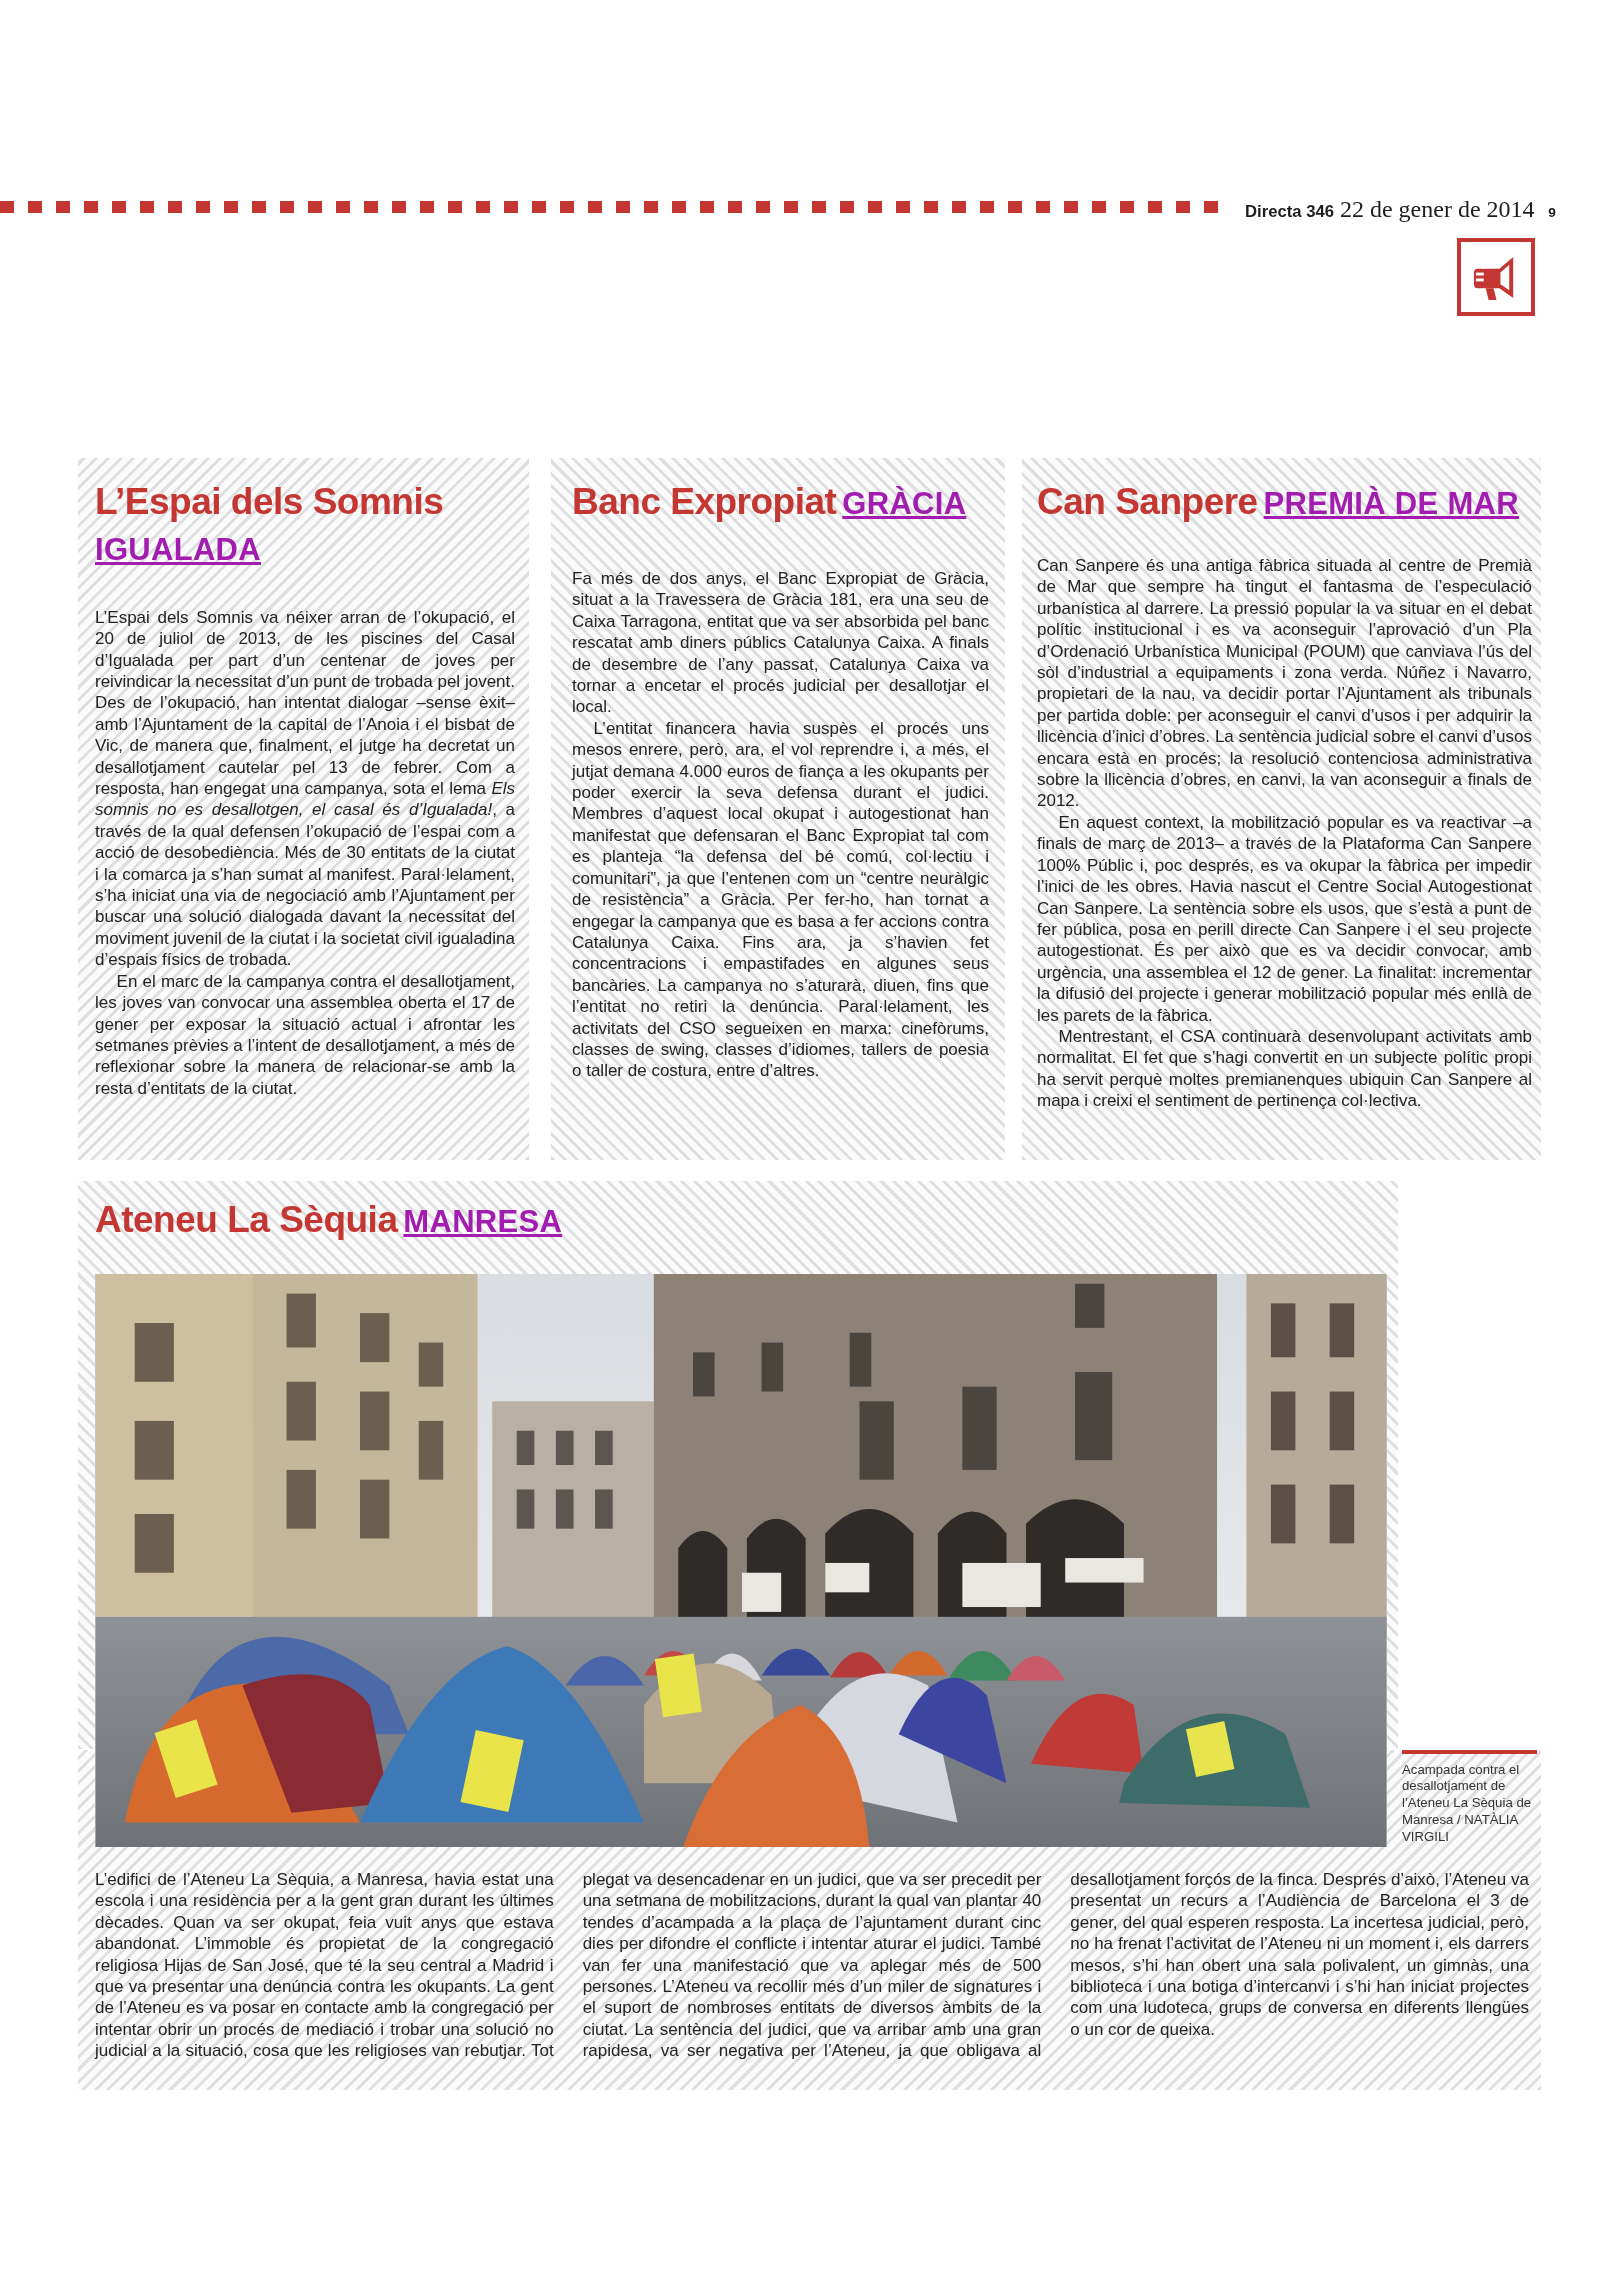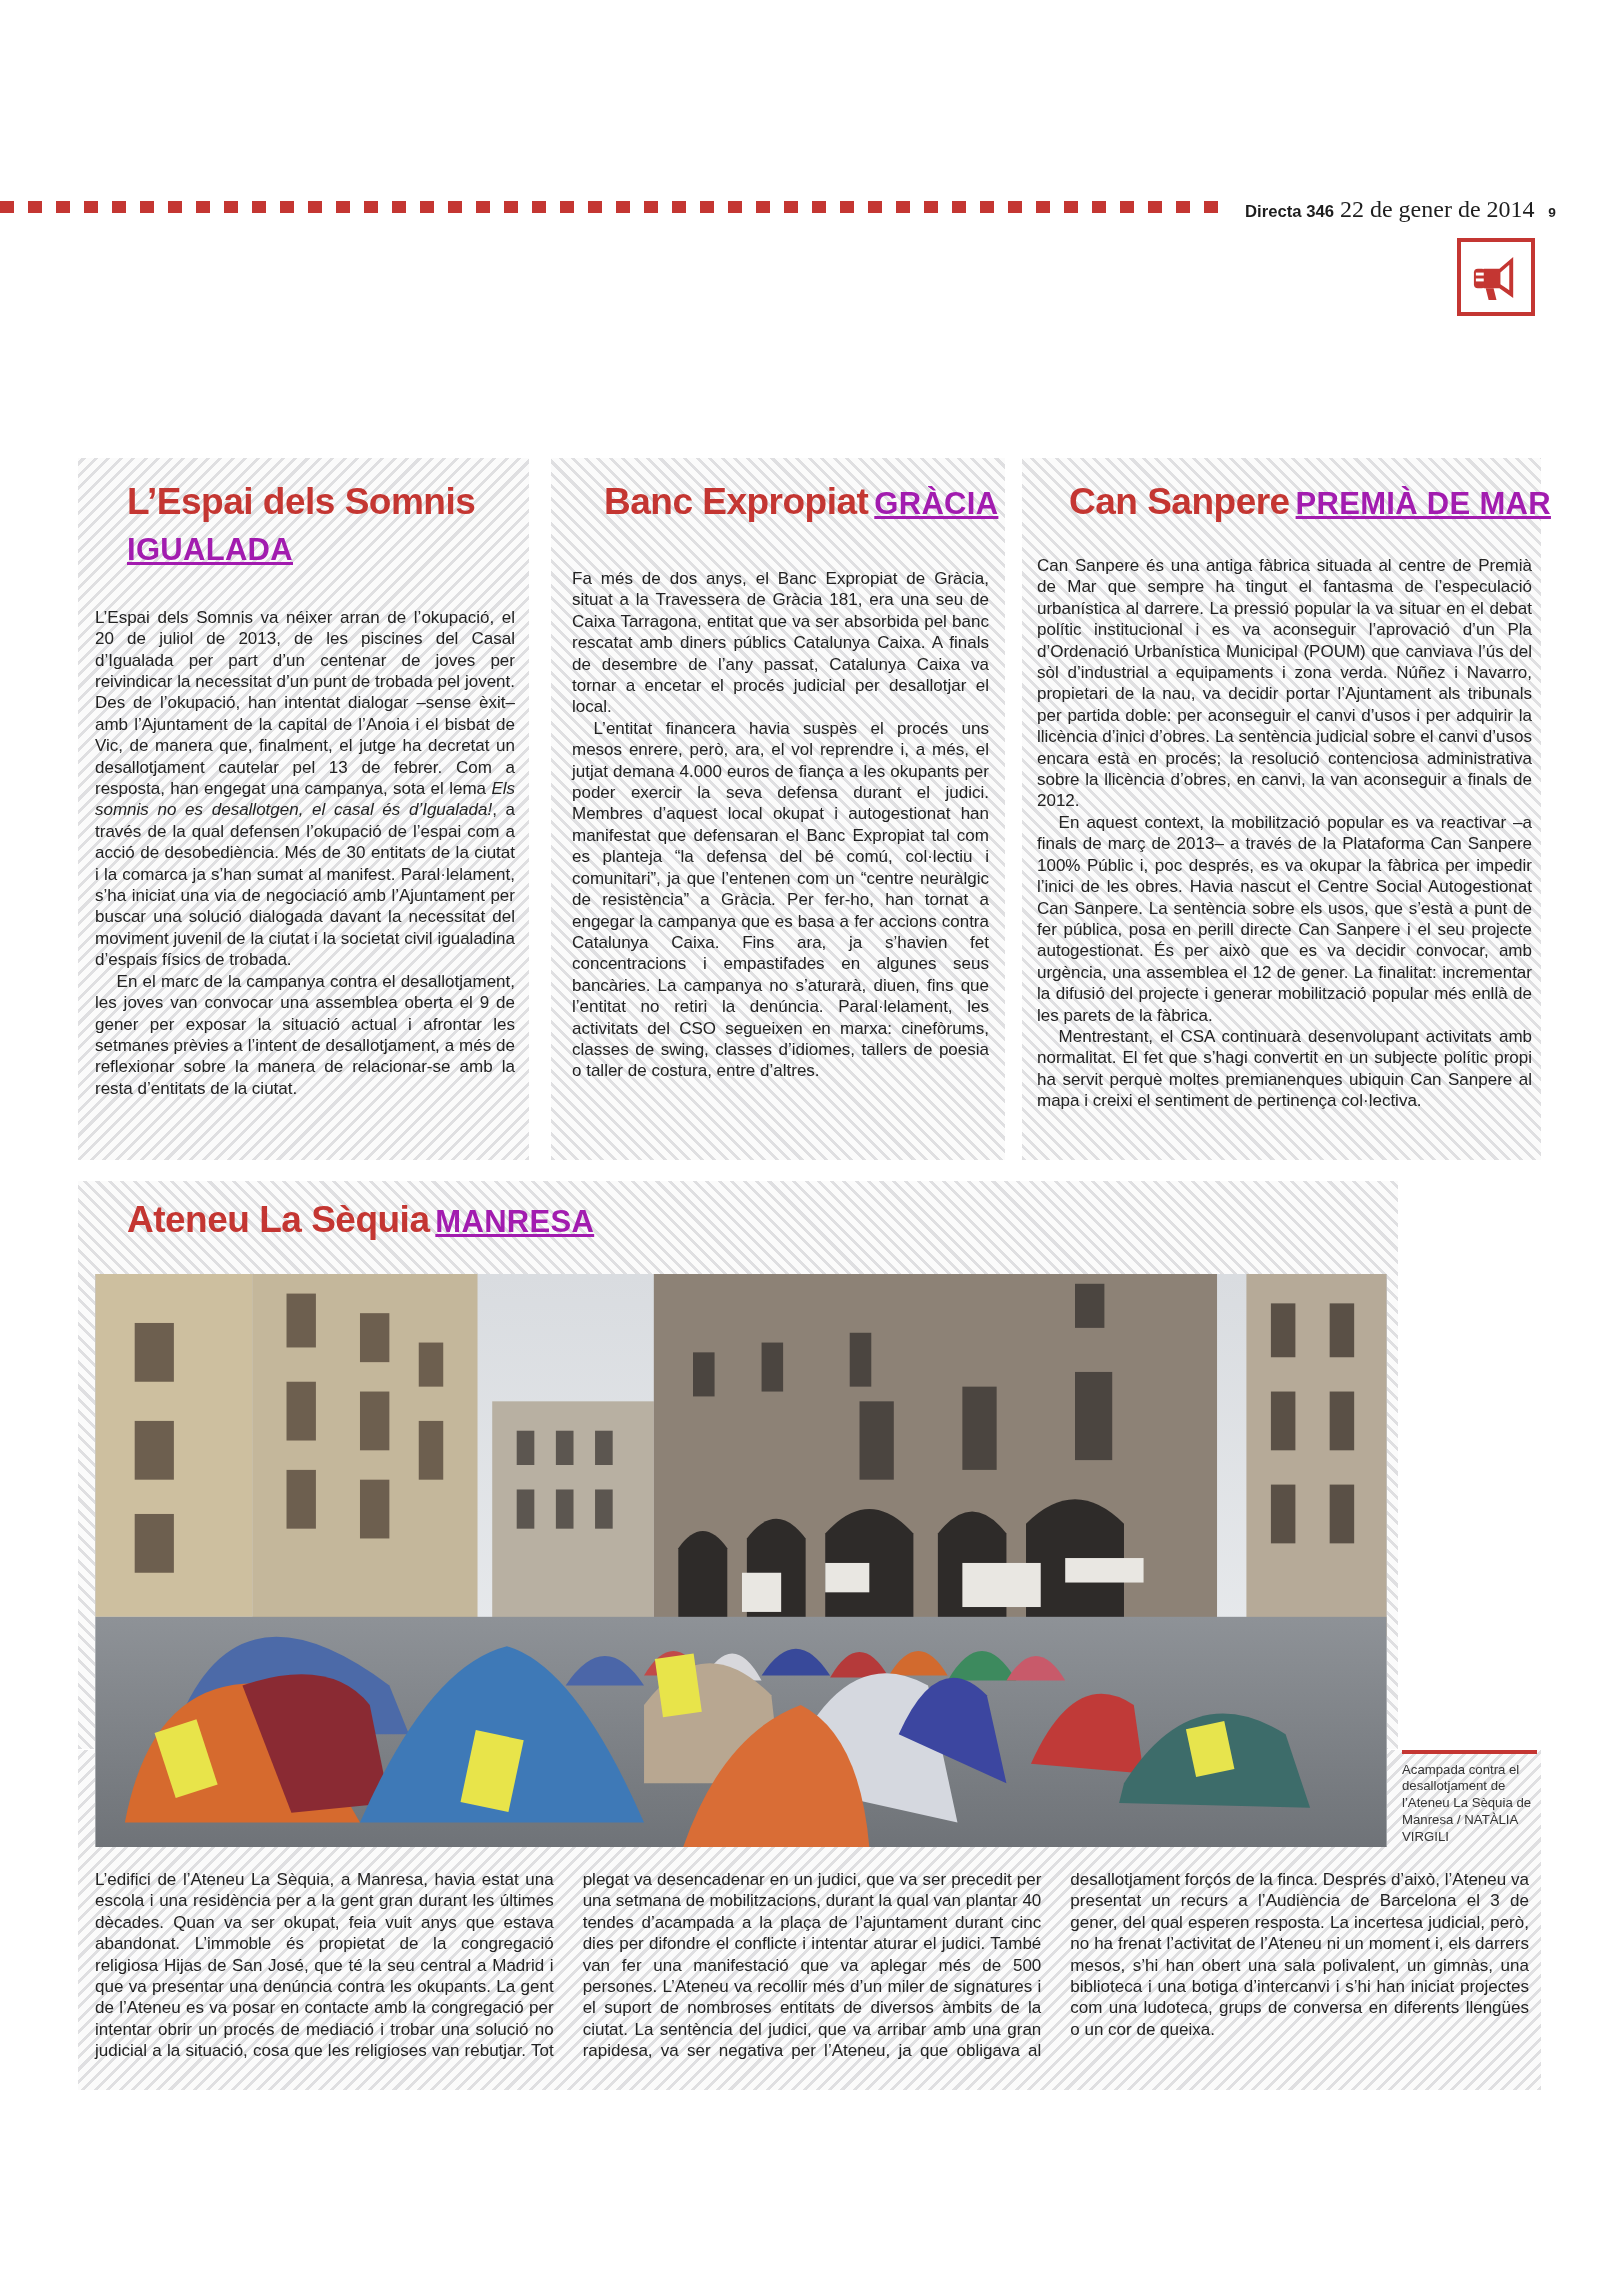--- a/index.html
+++ b/index.html
@@ -17,21 +17,21 @@
     border: 4.9px solid #c43632; box-sizing: border-box; background: #fff; display: flex; align-items: center; justify-content: center; }
 
   
   .hatch { position: absolute;
     background-color: #fbfbfb;
     background-image: repeating-linear-gradient(45deg, rgba(200,200,204,0.55) 0 2.9px, transparent 2.9px 8.8px); }
   .hatch.rev { background-image: repeating-linear-gradient(-45deg, rgba(200,200,204,0.55) 0 2.9px, transparent 2.9px 8.8px); }
 
   .panel { position: absolute; box-sizing: border-box; }
   .p-title { font-family: "Liberation Sans", sans-serif; font-weight: bold; color: #c43632;
-    font-size: 37px; line-height: 43px; letter-spacing: -0.5px; white-space: nowrap; margin-left: 32px; }
+    font-size: 37px; line-height: 43px; letter-spacing: -0.5px; white-space: nowrap; }
   .p-loc { font-family: "Liberation Sans", sans-serif; font-weight: 900; color: #a21caf;
     font-size: 31px; letter-spacing: 0.3px; margin-left: 5.9px; text-decoration: underline; }
   .p-loc.block { display: block; margin-left: 0; margin-top: 11.8px; line-height: 29px; }
   .p-body { font-family: "Liberation Sans", sans-serif; font-size: 17px; line-height: 21.4px;
     text-align: justify; hyphens: manual; color: #222; }
   .p-body p { margin: 0; }
   .p-body p + p { text-indent: 21.6px; }
   .p-body em { font-style: italic; }
 
   
@@ -64,21 +64,21 @@
 <div class="hatch" style="left:551px; top:458px; width:454px; height:702px;"></div>
 <div class="hatch" style="left:1022px; top:458px; width:519px; height:702px;"></div>
 
 <div class="panel" style="left:95px; top:480px; width:420px;">
   <div class="p-title">
     <span>L’Espai dels Somnis</span>
     <span class="p-loc block">IGUALADA</span>
   </div>
   <div class="p-body" style="margin-top:43px;">
     <p><span>L’Espai dels Somnis va néixer arran de l’okupació, el 20 de juliol de 2013, de les piscines del Casal d’Igualada per part d’un centenar de joves per reivindicar la necessitat d’un punt de trobada pel jovent. Des de l’okupació, han intentat dialogar –sense èxit– amb l’Ajuntament de la capital de l’Anoia i el bisbat de Vic, de manera que, finalment, el jutge ha decretat un desallotjament cautelar pel 13 de febrer. Com a resposta, han engegat una campanya, sota el lema </span><em>Els somnis no es desallotgen, el casal és d’Igualada!</em><span>, a través de la qual defensen l’okupació de l’espai com a acció de desobediència. Més de 30 entitats de la ciutat i la comarca ja s’han sumat al manifest. Paral·lelament, s’ha iniciat una via de negociació amb l’Ajuntament per buscar una solució dialogada davant la necessitat del moviment juvenil de la ciutat i la societat civil igualadina d’espais físics de trobada.</span></p>
-    <p>En el marc de la campanya contra el desallotjament, les joves van convocar una assemblea oberta el 9 de gener per exposar la situació actual i afrontar les setmanes prèvies a l’intent de desallotjament, a més de reflexionar sobre la manera de relacionar-se amb la resta d’entitats de la ciutat.</p>
+    <p>En el marc de la campanya contra el desallotjament, les joves van convocar una assemblea oberta el 17 de gener per exposar la situació actual i afrontar les setmanes prèvies a l’intent de desallotjament, a més de reflexionar sobre la manera de relacionar-se amb la resta d’entitats de la ciutat.</p>
   </div>
 </div>
 
 <div class="panel" style="left:572px; top:480px; width:417px;">
   <div class="p-title">
     <span>Banc Expropiat</span><span class="p-loc">GRÀCIA</span>
   </div>
   <div class="p-body" style="margin-top:43px;">
     <p>Fa més de dos anys, el Banc Expropiat de Gràcia, situat a la Travessera de Gràcia 181, era una seu de Caixa Tarragona, entitat que va ser absorbida pel banc rescatat amb diners públics Catalunya Caixa. A finals de desembre de l’any passat, Catalunya Caixa va tornar a encetar el procés judicial per desallotjar el local.</p>
     <p>L’entitat financera havia suspès el procés uns mesos enrere, però, ara, el vol reprendre i, a més, el jutjat demana 4.000 euros de fiança a les okupants per poder exercir la seva defensa durant el judici. Membres d’aquest local okupat i autogestionat han manifestat que defensaran el Banc Expropiat tal com es planteja “la defensa del bé comú, col·lectiu i comunitari”, ja que l’entenen com un “centre neuràlgic de resistència” a Gràcia. Per fer-ho, han tornat a engegar la campanya que es basa a fer accions contra Catalunya Caixa. Fins ara, ja s’havien fet concentracions i empastifades en algunes seus bancàries. La campanya no s’aturarà, diuen, fins que l’entitat no retiri la denúncia. Paral·lelament, les activitats del CSO segueixen en marxa: cinefòrums, classes de swing, classes d’idiomes, tallers de poesia o taller de costura, entre d’altres.</p>

